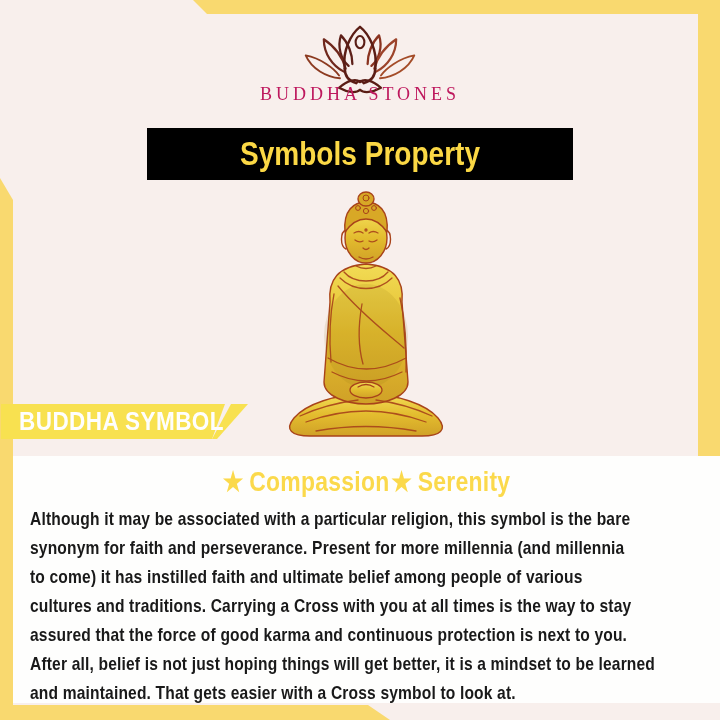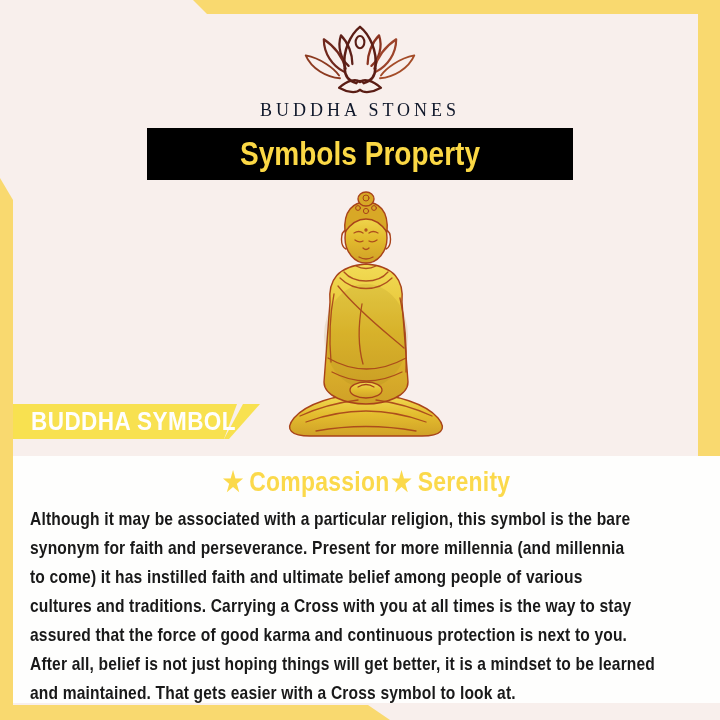--- a/index.html
+++ b/index.html
@@ -13,30 +13,30 @@
   #frame-right{left:698px;top:0;width:22px;height:540px;
      clip-path:polygon(0 0,22px 0,22px 530px,0 506px);}
   #frame-right-fold{left:698px;top:506px;width:22px;height:100px;background:#f7e49b;
      clip-path:polygon(0 0,22px 24px,22px 96px);}
   #frame-left{left:0;top:178px;width:13px;height:542px;
      clip-path:polygon(0 0,13px 22px,13px 542px,0 542px);}
   #frame-bottom{left:0;top:705px;width:392px;height:15px;
      clip-path:polygon(0 0,368px 0,390px 15px,0 15px);}
   
   #logo-svg{left:295px;top:24px;}
-  #brand-name{left:0;top:100px;width:720px;text-align:center;
+  #brand-name{left:0;top:84px;width:720px;text-align:center;
      font-family:"Liberation Serif",serif;font-size:18px;letter-spacing:4px;
-     color:#0f172a;}
+     color:#be185d;}
   #title-banner{left:147px;top:128px;width:426px;height:52px;background:#000000;}
   #page-title{width:426px;line-height:52px;text-align:center;font-size:33px;font-weight:700;
      color:#fbd845;transform:scaleX(.85);transform-origin:center;white-space:nowrap;}
   
   #buddha-svg{left:266px;top:186px;}
   
-  #ribbon{left:13px;top:404px;width:260px;height:51px;}
+  #ribbon{left:1px;top:404px;width:260px;height:51px;}
   #ribbon-main{position:absolute;left:0;top:0;width:260px;height:35px;background:#f8e150;
      clip-path:polygon(0 0,224px 0,211px 35px,0 35px);}
   #ribbon-accent{position:absolute;left:0;top:0;width:260px;height:35px;background:#f8e150;
      clip-path:polygon(230px 0,247px 0,216px 35px,211px 35px);}
   #ribbon-label{position:absolute;left:18px;top:0;line-height:35px;font-size:25px;font-weight:700;
      color:#fefefe;letter-spacing:.5px;transform:scaleX(.9);transform-origin:left center;
      white-space:nowrap;}
   
   #content-panel{left:13px;top:456px;width:707px;height:247px;background:#fefefd;}
   #traits-line{position:absolute;left:0;top:10px;width:707px;text-align:center;

